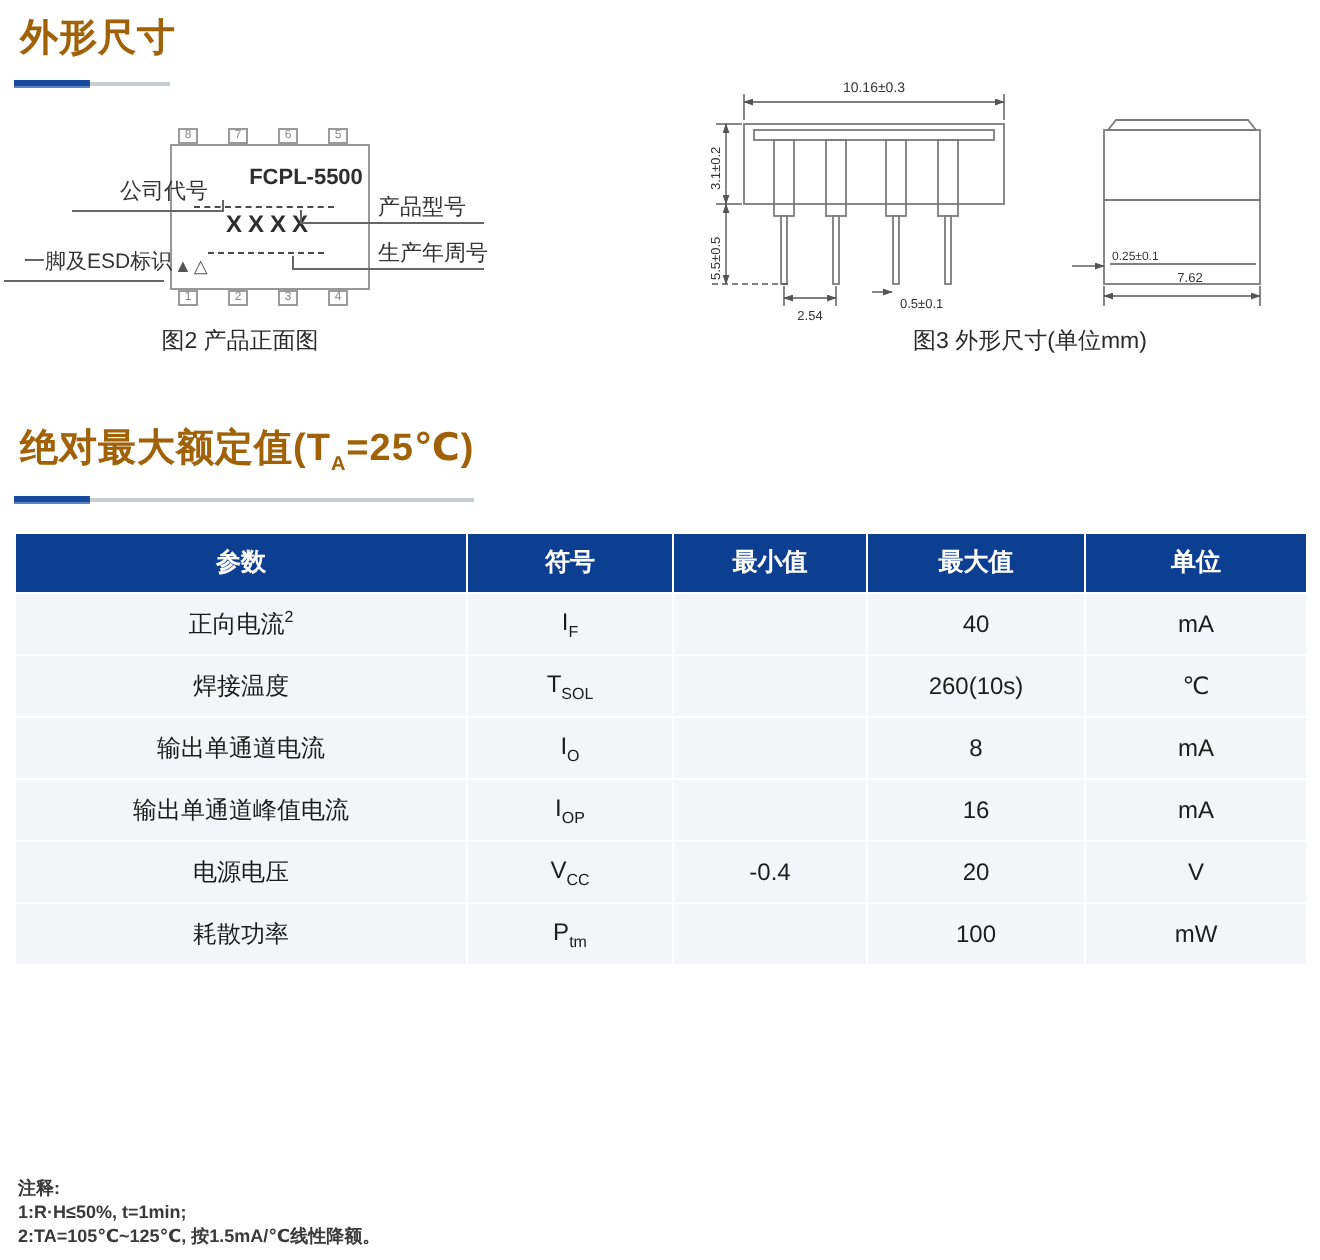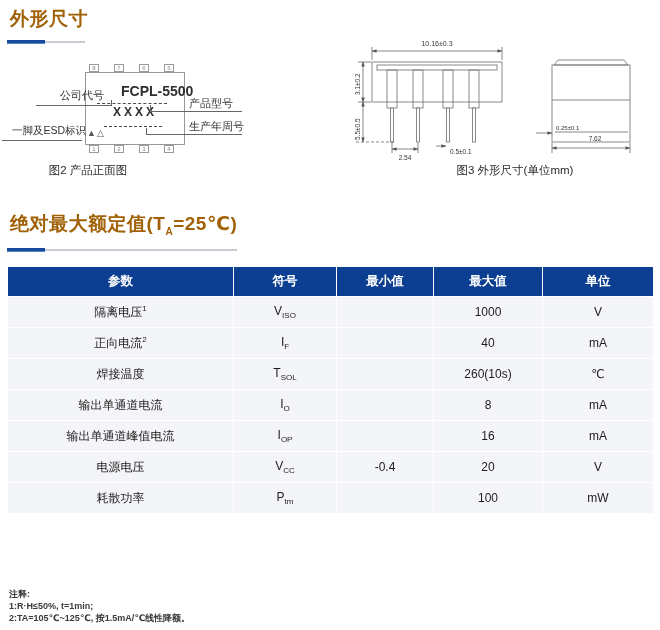--- a/index.html
+++ b/index.html
@@ -50,42 +50,42 @@
   <div class="pin" style="left:139px; top:64px;">6</div>
   <div class="pin" style="left:164px; top:64px;">5</div>
 
   <div class="pkg"></div>
 
   <div class="pin" style="left:89px;  top:145px;">1</div>
   <div class="pin" style="left:114px; top:145px;">2</div>
   <div class="pin" style="left:139px; top:145px;">3</div>
   <div class="pin" style="left:164px; top:145px;">4</div>
 
-  <div class="chipline" style="top:83px; font-size:14px;padding-left:36px;">FCPL-5500</div>
+  <div class="chipline" style="top:83px; font-size:11px;padding-left:36px;">FCPL-5500</div>
   <div class="dashline" style="left:97px; top:103px; width:70px;"></div>
   <div class="chipline" style="top:105px; font-size:12px; letter-spacing:3px;">XXXX</div>
   <div class="dashline" style="left:104px; top:126px; width:58px;"></div>
   <div class="esd" style="left:87px; top:128px;">▲△</div>
 
   <div class="flbl" style="left:40px; top:88px;margin-left:20px;">公司代号</div>
   <div class="ann" style="left:36px; top:105px; width:76px; height:1px;"></div>
   <div class="ann" style="left:111px; top:100px; width:1px; height:6px;"></div>
 
   <div class="flbl" style="left:189px; top:96px;">产品型号</div>
   <div class="ann" style="left:150px; top:111px; width:92px; height:1px;"></div>
   <div class="ann" style="left:150px; top:105px; width:1px; height:6px;"></div>
 
   <div class="flbl" style="left:12px; top:124px; font-size:10.5px;">一脚及ESD标识</div>
   <div class="ann" style="left:2px; top:140px; width:80px; height:1px;"></div>
 
   <div class="flbl" style="left:189px; top:119px;">生产年周号</div>
   <div class="ann" style="left:146px; top:134px; width:96px; height:1px;"></div>
   <div class="ann" style="left:146px; top:128px; width:1px; height:6px;"></div>
 
-  <div class="figcap" style="left:38px; top:163px; width:100px;">图2 产品正面图</div>
+  <div class="figcap" style="left:70px; top:163px; width:100px;">图2 产品正面图</div>
 </div>
 
 <svg style="position:absolute; left:352px; top:34px;" width="300" height="128" viewBox="0 0 300 128">
   <defs>
     <marker id="arw" markerWidth="7" markerHeight="5" refX="6.5" refY="2.5" orient="auto-start-reverse">
       <path d="M0,0 L7,2.5 L0,5 z" fill="#555"></path>
     </marker>
   </defs>
 
   <g stroke="#7c7c7c" fill="none" stroke-width="0.9">
@@ -163,27 +163,20 @@
     <tr>
       <th>参数</th>
       <th>符号</th>
       <th>最小值</th>
       <th>最大值</th>
       <th>单位</th>
     </tr>
   </thead>
   <tbody>
     <tr>
-      <td><span>隔离电压</span><sup>1</sup></td>
-      <td><span>V</span><sub>ISO</sub></td>
-      <td></td>
-      <td>1000</td>
-      <td>V</td>
-    </tr>
-    <tr>
       <td><span>正向电流</span><sup>2</sup></td>
       <td><span>I</span><sub>F</sub></td>
       <td></td>
       <td>40</td>
       <td>mA</td>
     </tr>
     <tr>
       <td><span>焊接温度</span><sup></sup></td>
       <td><span>T</span><sub>SOL</sub></td>
       <td></td>

